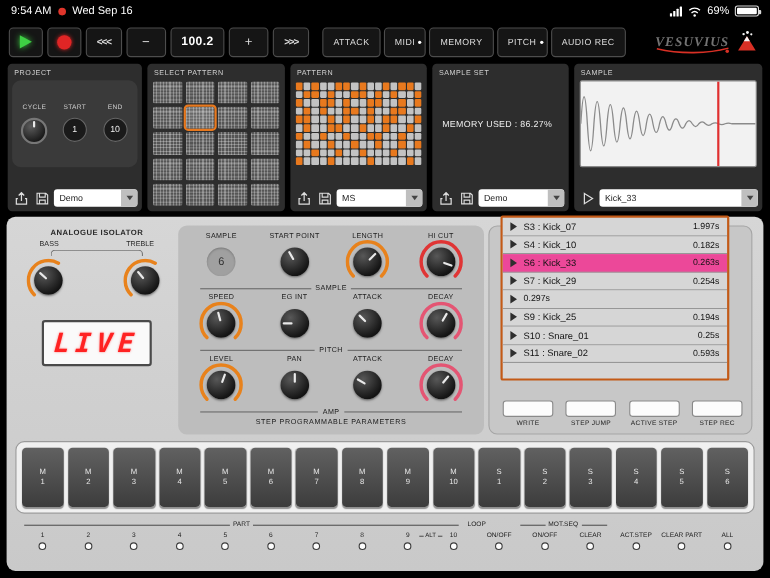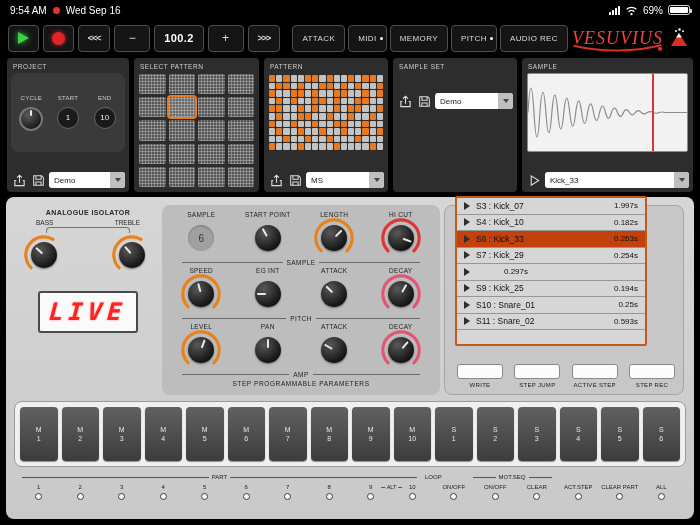--- a/index.html
+++ b/index.html
@@ -24,21 +24,21 @@
   .tbtn { height:27px; background:#151515; border:1px solid #4d4d4d; border-radius:4px; color:#ddd; font-size:8px; display:flex; align-items:center; justify-content:center; padding:0 9px; position:relative; letter-spacing:.4px; white-space:nowrap; }
   .tbtn.sq { width:31px; padding:0; }
   .play-tri { width:0; height:0; border-left:11px solid #3ecf44; border-top:6.5px solid transparent; border-bottom:6.5px solid transparent; filter:drop-shadow(0 0 3px #3ecf44); }
   .rec-circ { width:13px; height:13px; border-radius:50%; background:#e02525; box-shadow:0 0 4px #e02525; }
   .tempo { min-width:44px; font-size:11px; font-weight:bold; color:#fff; }
   .chev { font-size:9px; letter-spacing:-1px; font-weight:bold; }
   .mode-group { display:flex; gap:3px; margin-left:8px; }
   .tbtn .dot { position:absolute; right:3px; top:50%; margin-top:-1.5px; width:3px; height:3px; border-radius:50%; background:#fff; }
   .logo { margin-left:auto; display:flex; align-items:center; gap:5px; padding-right:2px; }
   .logo-main { position:relative; }
-  .logo-text { font-family:"Liberation Serif", serif; font-style:italic; font-weight:400; font-size:18px; color:#ef4444; letter-spacing:1px; }
+  .logo-text { font-family:"Liberation Serif", serif; font-style:italic; font-weight:700; font-size:12px; color:#737373; letter-spacing:1px; }
   .swoosh { position:absolute; left:0; bottom:-5px; width:100%; height:12px; }
   .volcano { width:22px; height:22px; }
 
   
   .panels { display:flex; gap:5px; padding:2px 7px 5px; height:141px; }
   .panel { background:#2d2d2d; border-radius:4px; padding:4px; display:flex; flex-direction:column; }
   .panel-title { font-size:6.5px; color:#cfcfcf; letter-spacing:.5px; margin:1px 0 3px 2px; }
   .p-project { width:122px; }
   .p-select { width:125px; }
   .p-pattern { width:124px; }
@@ -100,26 +100,26 @@
   .ptr { position:absolute; inset:0; transform:rotate(var(--r,0deg)); }
   .ptr::before { content:""; position:absolute; top:2px; left:50%; margin-left:-1px; width:2px; height:9px; background:#e9e9e9; border-radius:1px; }
 
   .right-panel { position:absolute; left:438px; right:10px; top:8px; height:190px; background:#c7c7c7; border-radius:8px; border:1px solid #a5a5a5; }
   .step-row { position:absolute; left:12px; right:8px; bottom:6px; display:flex; justify-content:space-between; }
   .step-unit { display:flex; flex-direction:column; align-items:center; gap:3px; }
   .step-btn { width:46px; height:15px; background:#fcfcfc; border:1px solid #8a8a8a; border-radius:3px; }
   .step-label { font-size:6px; color:#222; letter-spacing:.3px; white-space:nowrap; }
 
   
-  .overlay { position:absolute; left:455px; top:196px; width:192px; height:150px; border:2px solid #c35a17; background:#d6d6d6; z-index:20; overflow:hidden; border-radius:2px; }
+  .overlay { position:absolute; left:455px; top:196px; width:208px; height:150px; border:2px solid #c35a17; background:#d6d6d6; z-index:20; overflow:hidden; border-radius:2px; }
   .srow { height:16.5px; display:flex; align-items:center; gap:6px; padding:0 7px; border-bottom:1px solid #979797; font-size:8.5px; color:#111; background:#d6d6d6; }
-  .srow.sel { background:#c2410c; }
+  .srow.sel { background:#ec4899; }
   .tri { width:0; height:0; border-left:6px solid #2e2e2e; border-top:4px solid transparent; border-bottom:4px solid transparent; flex:none; }
   .sname { flex:1; white-space:nowrap; }
-  .sdur { font-size:8px;margin-left:28px; }
+  .sdur { font-size:8px; }
 
   
   .pads-box { position:absolute; left:8px; right:8px; top:204px; height:66px; background:#f0f0f0; border:1px solid #9a9a9a; border-radius:8px; display:flex; gap:4px; padding:5px; }
   .pad { flex:1; background:linear-gradient(#616161,#3c3c3c); border-radius:4px; color:#e8e8e8; display:flex; flex-direction:column; align-items:center; justify-content:center; font-size:7px; gap:2px; box-shadow:0 1px 1px rgba(0,0,0,.4); }
   .bgroups { position:absolute; left:12px; right:12px; top:276px; height:8px; display:flex; font-size:6px; color:#222; }
   .bgroup { display:flex; align-items:center; gap:3px; padding:0 4px; }
   .bg-part { flex:10; } .bg-loop { flex:1; } .bg-mot { flex:2; } .bg-spacer { flex:3; }
   .bgroup .bline { flex:1; height:1px; background:#555; }
   .bitems { position:absolute; left:12px; right:12px; top:287px; display:flex; }
   .bitem { flex:1; display:flex; flex-direction:column; align-items:center; gap:3px; font-size:6px; color:#222; }
@@ -441,20 +441,21 @@
         </span>
         <div class="dd">
           <span class="dd-text">MS</span>
           <span class="dd-btn"></span>
         </div>
       </div>
     </section>
 
     <section class="panel p-sampleset">
       <div class="panel-title">SAMPLE SET</div>
+      <div class="memory">MEMORY USED : 86.27%</div>
       <div class="panel-bottom">
         <span class="icon-btn">
           <svg width="13" height="13" viewBox="0 0 14 14">
               <path d="M7 9.5 V1.5 M4.3 4 L7 1.3 L9.7 4 M3.5 7 H2 V12.5 H12 V7 H10.5" fill="none" stroke="#ddd" stroke-width="1.2"></path>
             </svg>
         </span>
         <span class="icon-btn">
           <svg width="13" height="13" viewBox="0 0 14 14">
               <path d="M1.8 1.8 H10.4 L12.2 3.6 V12.2 H1.8 Z M4.2 1.8 V5.6 H9.8 V1.8 M4.2 12.2 V8.6 H9.8 V12.2" fill="none" stroke="#ddd" stroke-width="1.1"></path>
             </svg>

